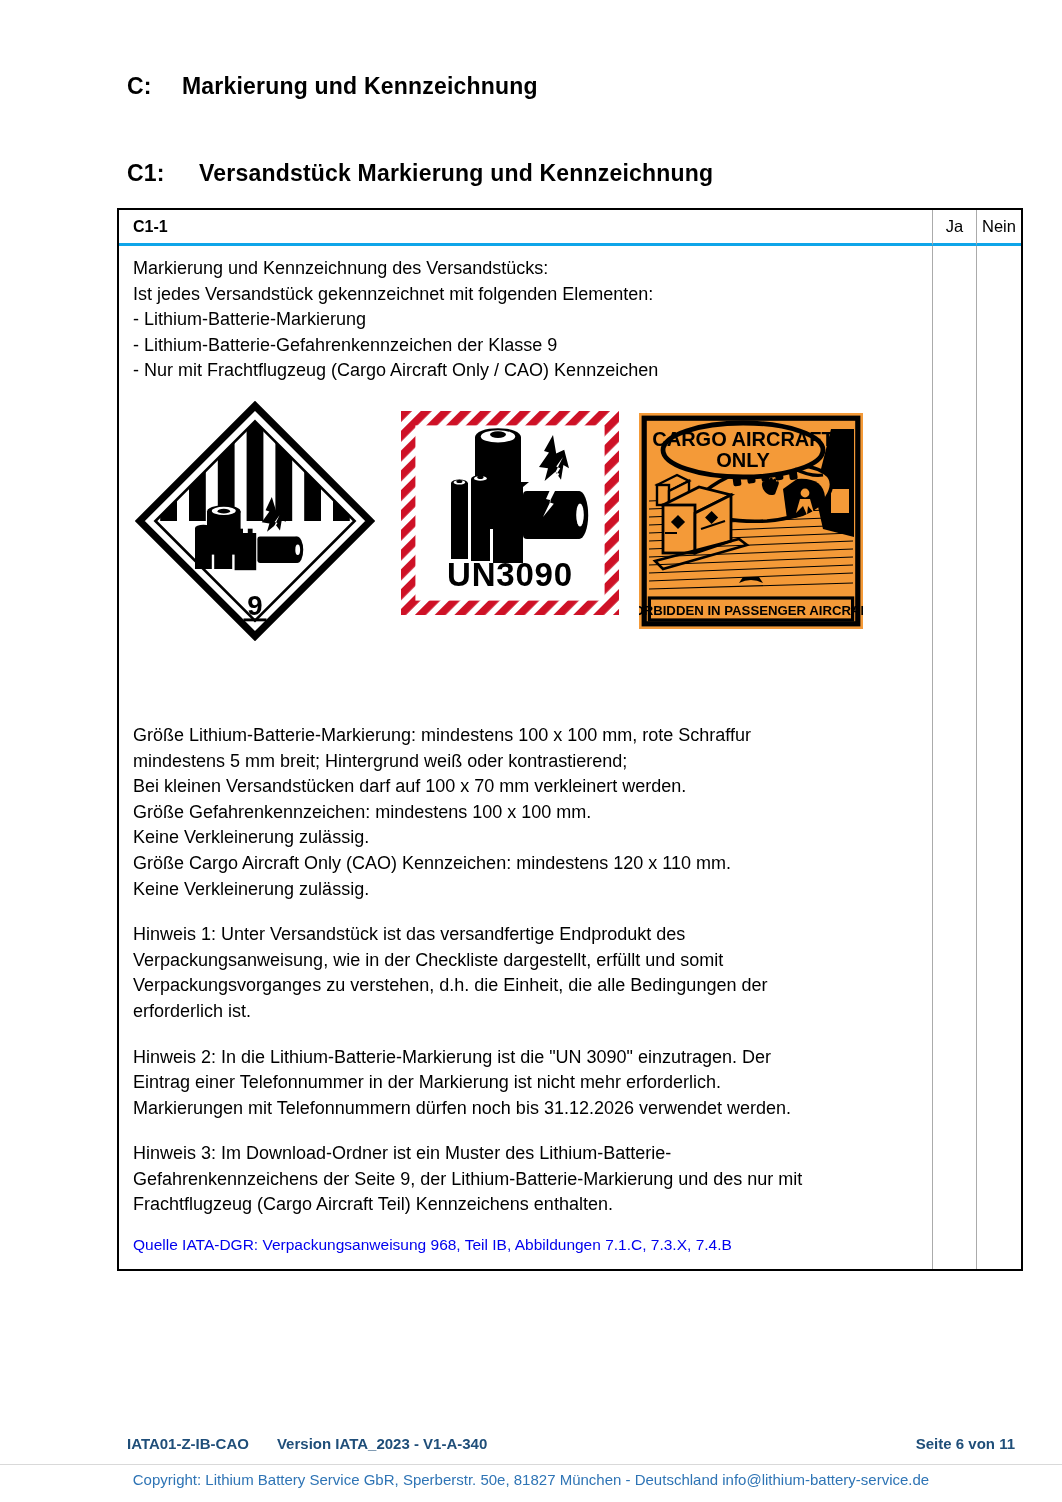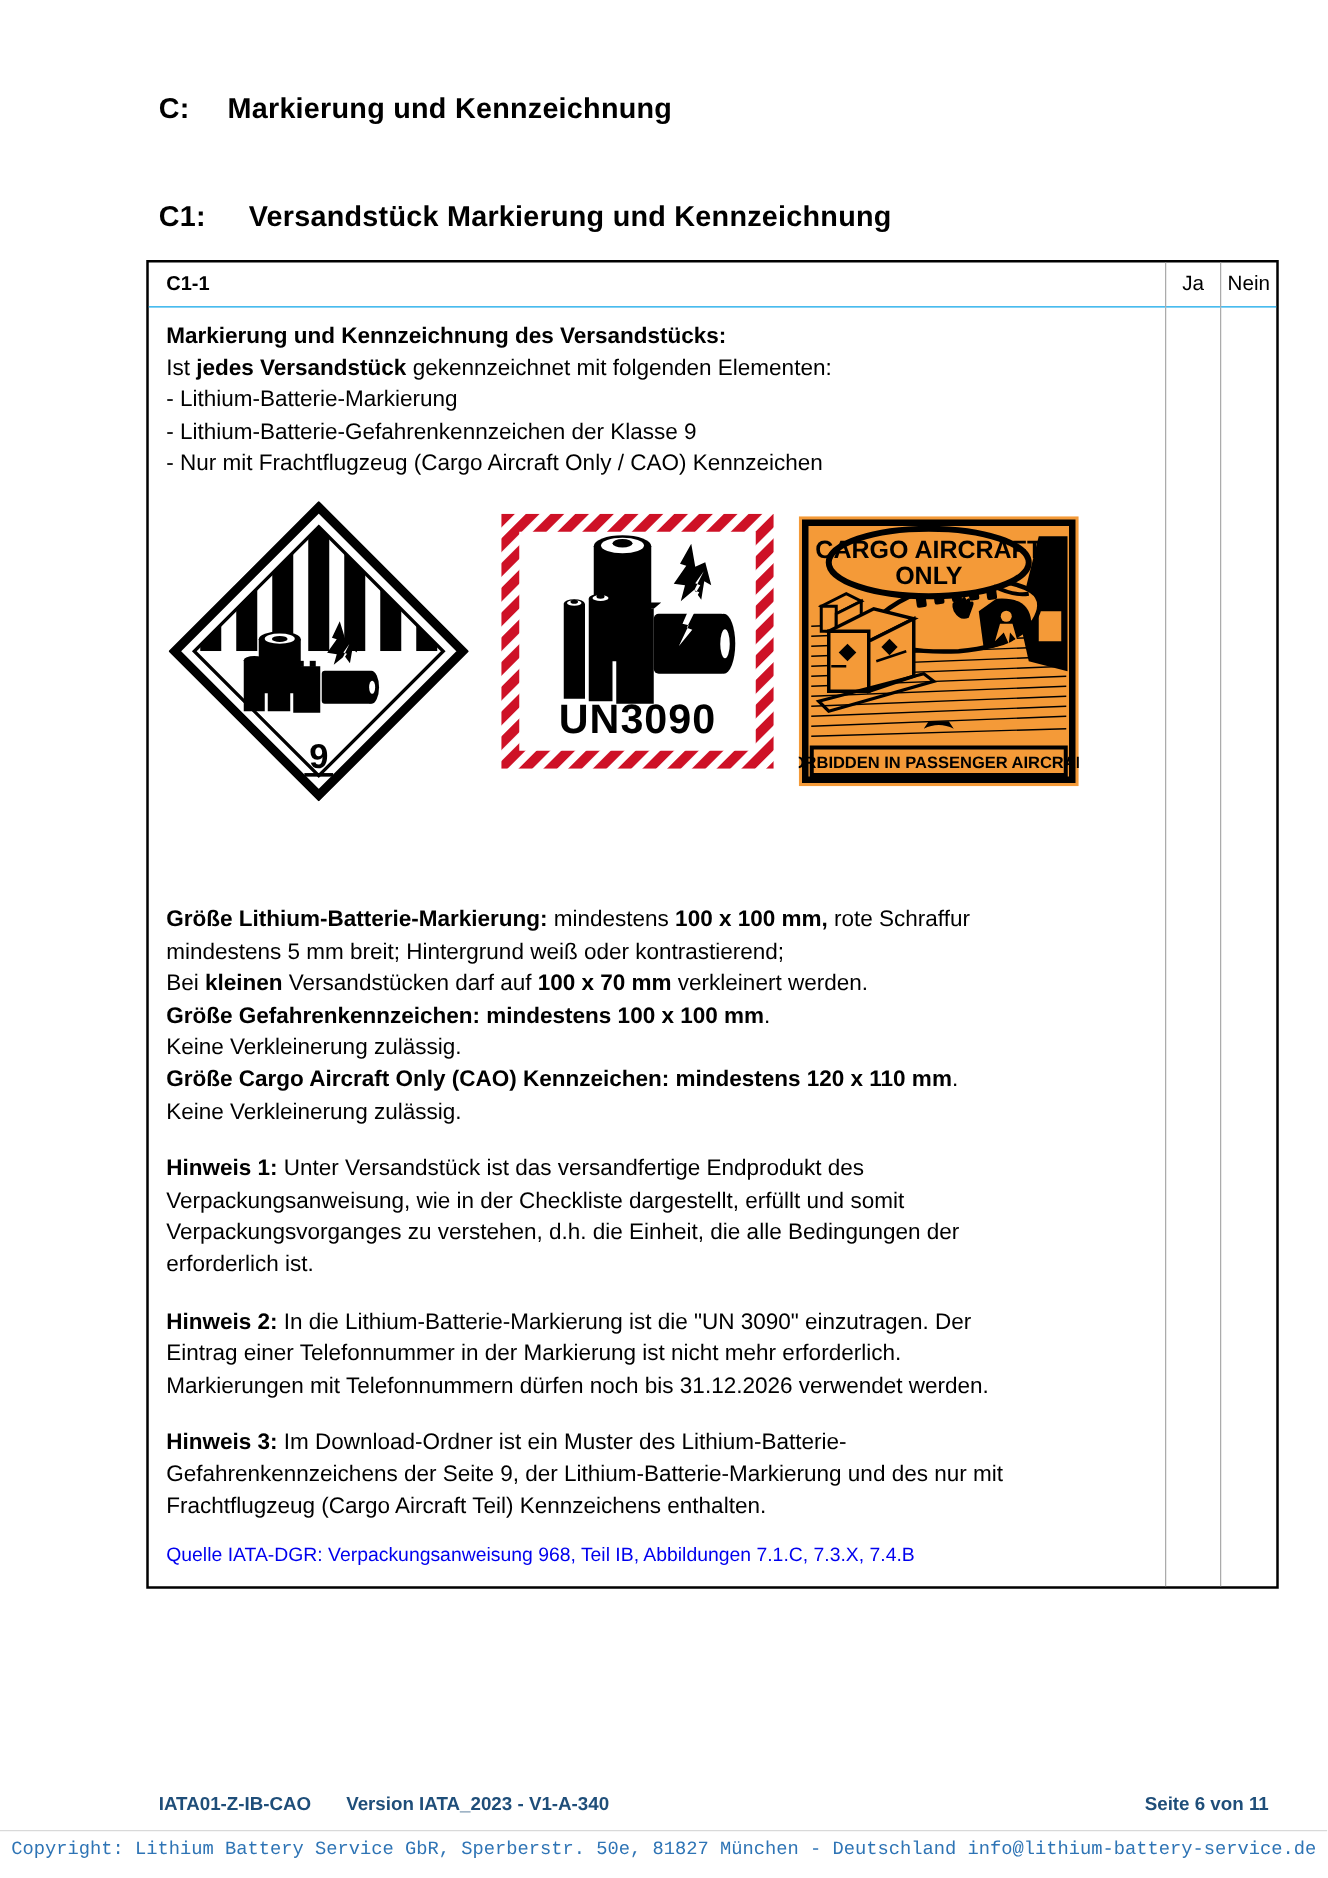--- a/index.html
+++ b/index.html
@@ -1,32 +1,32 @@
 <!DOCTYPE html>
 <html><head>
 <meta charset="utf-8">
 <style>
   html,body{margin:0;padding:0;background:#fff;}
   .page{
     position:relative; width:1062px; height:1502px; background:#fff; overflow:hidden;
     font-family:"Liberation Sans", sans-serif; color:#000;
   }
-  .b{font-weight:bold;}
+  .b{font-weight:normal;}
   
   .h-row{position:absolute; left:127px; display:flex; font-weight:bold; font-size:23px; letter-spacing:0.2px;}
   .h-row .num{display:inline-block;}
   #h1{top:73px;} #h1 .num{width:55px;}
   #h2{top:160px;} #h2 .num{width:72px;}
   
   .ctable{
     position:absolute; left:117px; top:208px; width:906px; height:1063px;
     border:2px solid #000; box-sizing:border-box;
     display:grid; grid-template-columns:1fr 44px 45px; grid-template-rows:36px 1fr;
   }
-  .th{border-bottom:1px solid #0ea5e9; display:flex; align-items:center; box-sizing:border-box;}
+  .th{border-bottom:3px solid #0ea5e9; display:flex; align-items:center; box-sizing:border-box;}
   .th.id{padding-left:14px; font-weight:bold; font-size:16px;}
   .th.col{justify-content:center; font-size:16.5px; border-left:1px solid #ABABAB;}
   .bodycell{box-sizing:border-box; padding:10px 10px 0 14px; font-size:18px; overflow:hidden;}
   .anscell{border-left:1px solid #ABABAB;}
   .block{margin:0 0 17px 0;}
   .line{line-height:25.6px; white-space:nowrap;}
   .gap-lg{margin-bottom:20px;}
   
   .figures{display:flex; align-items:flex-start; margin:10px 0 82px 2px;}
   .figures svg{flex:0 0 auto;}
@@ -34,21 +34,21 @@
   .fig-gap2{margin-left:20px; margin-top:12px;}
   svg text{font-family:"Liberation Sans", sans-serif;}
   
   .quelle{font-size:15.5px; line-height:20px; margin-top:4px;}
   
   .footer{position:absolute; left:0; right:0; bottom:0; height:75px;padding-left:40px;}
   .f-row{position:absolute; left:127px; right:47px; top:8px; display:flex; align-items:baseline; font-weight:bold; font-size:15px;}
   .f-row .ver{margin-left:28px;}
   .f-row .pg{margin-left:auto;}
   .f-div{position:absolute; top:37px; left:0; right:0; border-top:1px solid #d9d9d9;}
-  .f-copy{position:absolute; top:44px; left:0; right:0; text-align:center; font-size:15px;font-family:Liberation Mono, monospace;}
+  .f-copy{position:absolute; top:44px; left:0; right:0; text-align:center; font-size:15px;}
 </style>
 </head>
 <body>
 
 <div class="page">
 
   <div class="h-row" id="h1">
     <span class="num">C:</span>
     <span>Markierung und Kennzeichnung</span>
   </div>

